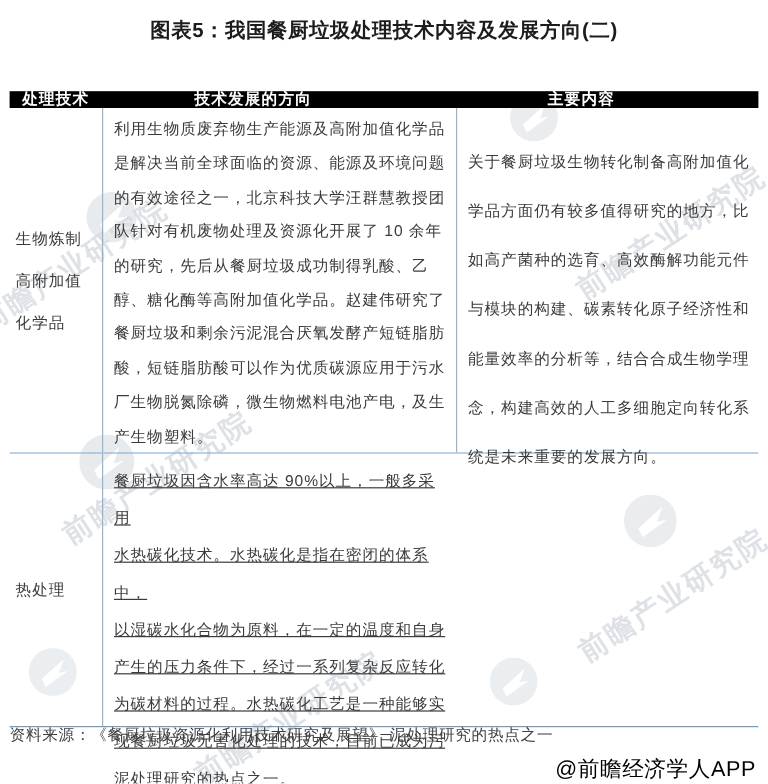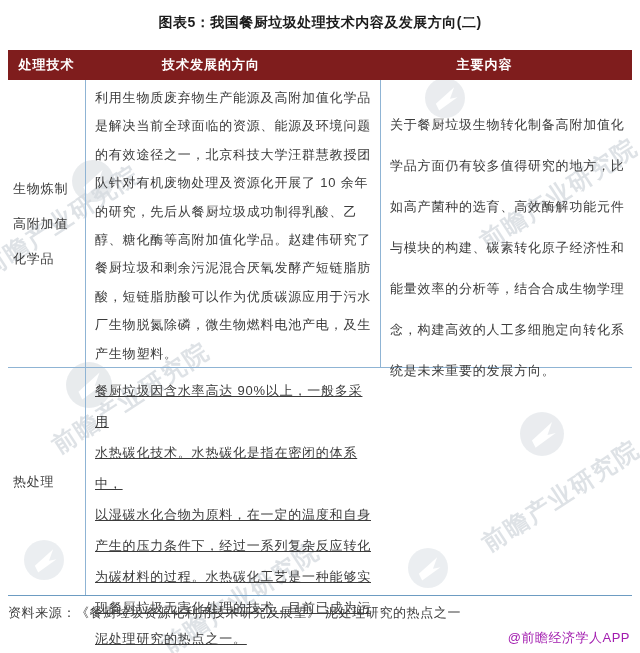--- a/index.html
+++ b/index.html
@@ -5,26 +5,26 @@
   html,body{margin:0;padding:0;}
   body{
     width:640px;height:653px;position:relative;overflow:hidden;
     background:#ffffff;
     font-family:"Liberation Sans","DejaVu Sans",sans-serif;
     color:#3a3a3a;
   }
   
   .title{
     position:absolute;left:0;top:14px;width:640px;
-    text-align:center;font-size:14px;font-weight:bold;color:#1c1c1c;
+    text-align:center;font-size:17px;font-weight:bold;color:#1c1c1c;
     letter-spacing:0.5px;
   }
   
   .tbl{position:absolute;left:8px;top:50px;width:624px;}
-  .hdr{display:flex;height:30px;background:#7f1d1d;}
+  .hdr{display:flex;height:14px;background:#000000;margin-top:26px;}
   .hdr-cell{
     display:flex;align-items:center;justify-content:center;
     color:#ffffff;font-weight:bold;font-size:13px;letter-spacing:1px;
   }
   .c1{width:77px;flex:0 0 77px;}
   .c2{width:295px;flex:0 0 295px;}
   .c3{width:252px;flex:0 0 252px;}
   .row{display:flex;box-sizing:border-box;}
   .row-1{height:288px;border-bottom:1px solid #8fb4d4;}
   .row-2{height:228px;border-bottom:1px solid #6d9cc2;}
@@ -38,21 +38,21 @@
   .r1-content{line-height:28.4px;padding-top:4px;}
   .r1-direction{line-height:41px;padding-top:24px;}
   .r2-content{line-height:31px;padding-top:7px;text-decoration:underline;}
   .r2-direction{line-height:28px;padding-top:5px;}
   
   .source{
     position:absolute;left:8px;top:604px;font-size:13px;color:#3f3f3f;
     letter-spacing:0.6px;
   }
   .credit{
-    position:absolute;right:10px;top:629px;font-size:13px;color:#a21caf;
+    position:absolute;right:10px;top:629px;font-size:18px;color:#000000;
     letter-spacing:0.5px;
     margin-left:24px;
   }
   
   .wm-text{
     position:absolute;color:rgba(190,198,206,0.50);
     font-size:24px;font-weight:bold;letter-spacing:2px;
     transform:rotate(-33deg);white-space:nowrap;pointer-events:none;
   }
   .wm-logo{position:absolute;opacity:0.55;pointer-events:none;}

